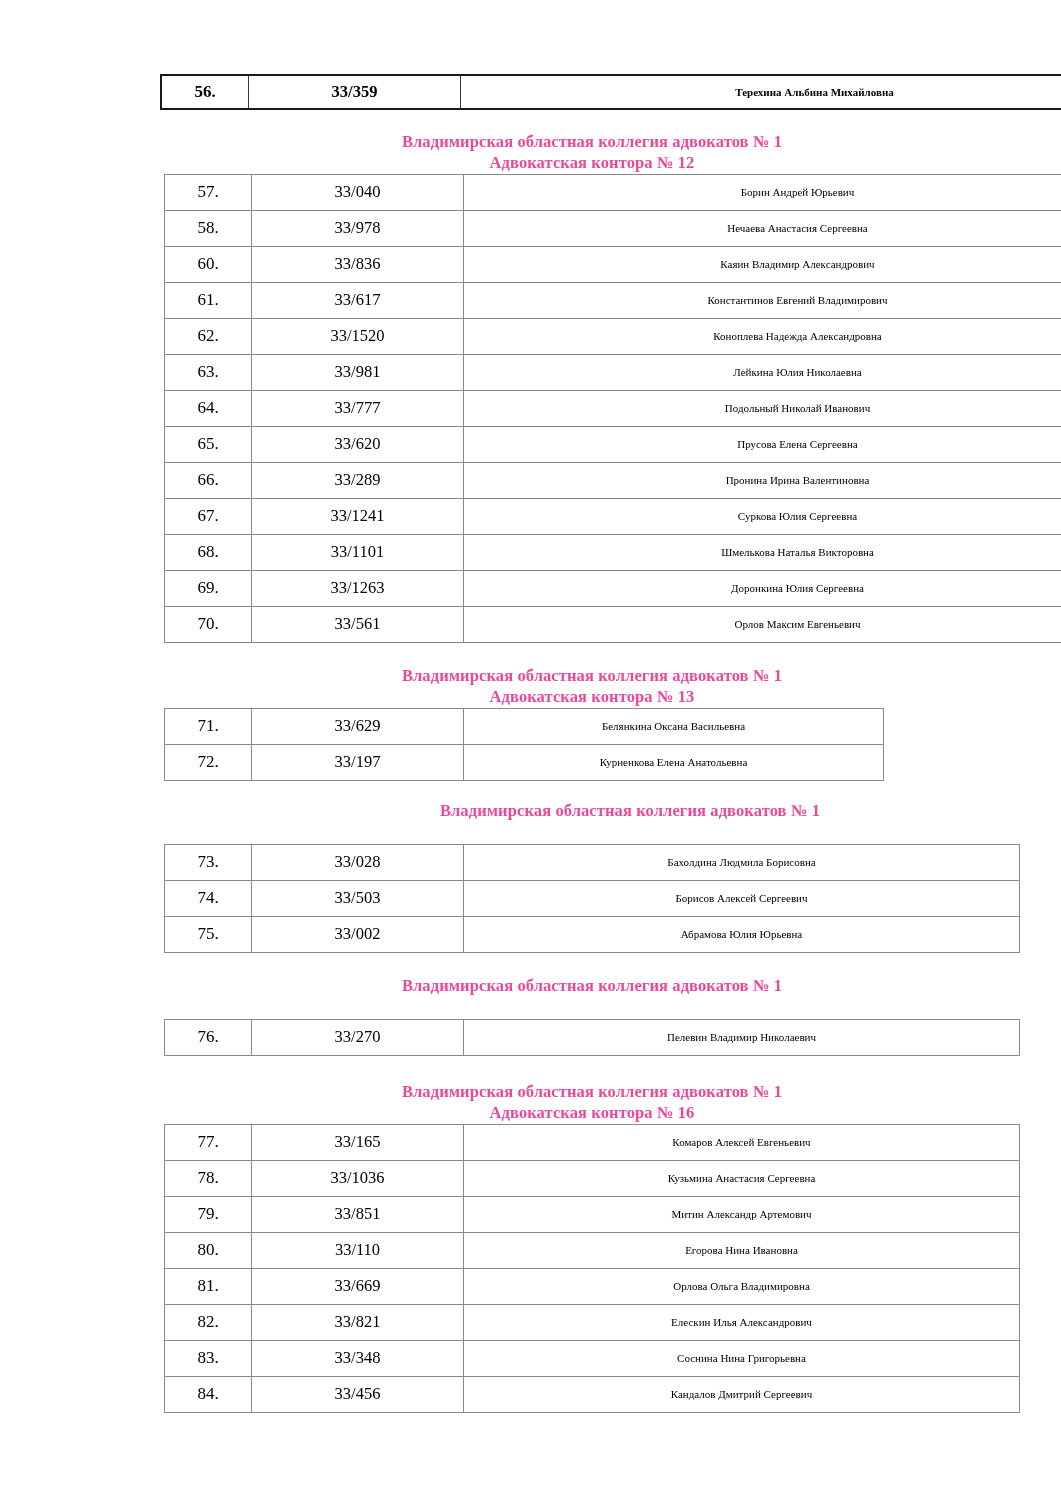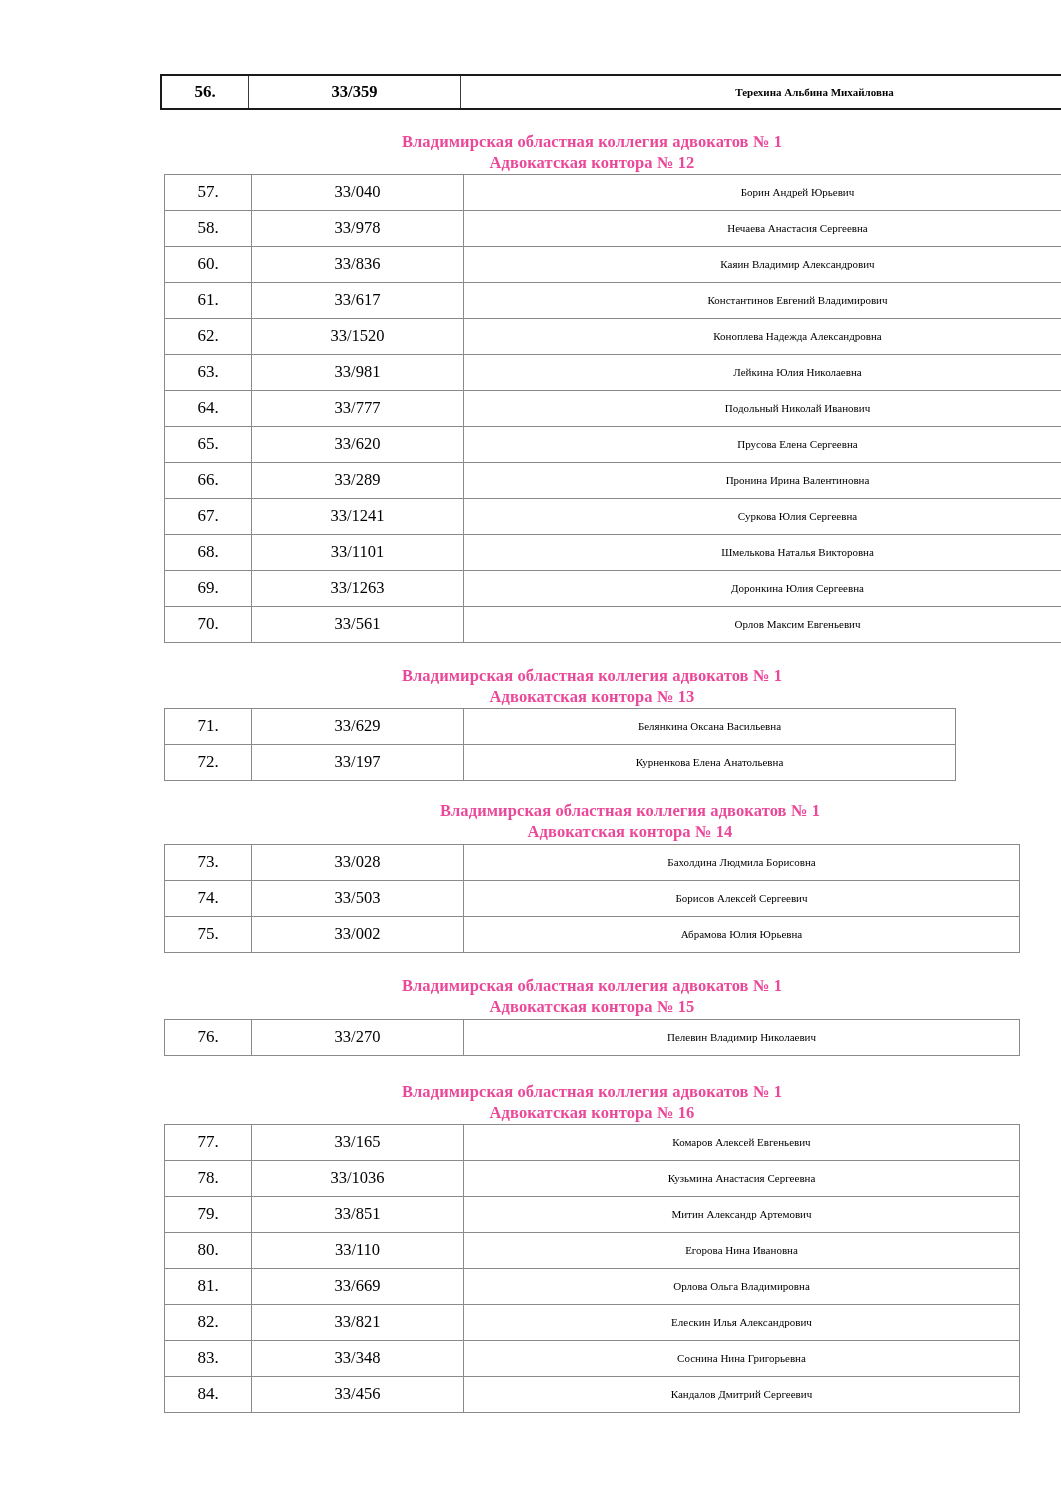--- a/index.html
+++ b/index.html
@@ -169,38 +169,37 @@
         <td class="c-name">Орлов Максим Евгеньевич</td>
       </tr>
     </tbody>
   </table>
 
   <div class="section-header abs" style="left:164px; top:665px; width:856px;">
     <span class="hdr-line">Владимирская областная коллегия адвокатов № 1</span>
     <span class="hdr-line">Адвокатская контора № 13</span>
   </div>
 
-  <table class="reg-table abs" style="left:164px; top:708px; width:792px;">
+  <table class="reg-table abs" style="left:164px; top:708px; width:720px;">
     <tbody>
       <tr>
         <td class="c-num">71.</td>
         <td class="c-code">33/629</td>
         <td class="c-name">Белянкина Оксана Васильевна</td>
       </tr>
       <tr>
         <td class="c-num">72.</td>
         <td class="c-code">33/197</td>
         <td class="c-name">Курненкова Елена Анатольевна</td>
       </tr>
     </tbody>
   </table>
 
   <div class="section-header abs" style="left:202px; top:800px; width:856px;">
     <span class="hdr-line">Владимирская областная коллегия адвокатов № 1</span>
-    <span class="hdr-line">Адвокатская контора № 14</span>
   </div>
 
   <table class="reg-table abs" style="left:164px; top:844px; width:856px;">
     <tbody>
       <tr>
         <td class="c-num">73.</td>
         <td class="c-code">33/028</td>
         <td class="c-name">Бахолдина Людмила Борисовна</td>
       </tr>
       <tr>
@@ -211,21 +210,20 @@
       <tr>
         <td class="c-num">75.</td>
         <td class="c-code">33/002</td>
         <td class="c-name">Абрамова Юлия Юрьевна</td>
       </tr>
     </tbody>
   </table>
 
   <div class="section-header abs" style="left:164px; top:975px; width:856px;">
     <span class="hdr-line">Владимирская областная коллегия адвокатов № 1</span>
-    <span class="hdr-line">Адвокатская контора № 15</span>
   </div>
 
   <table class="reg-table abs" style="left:164px; top:1019px; width:856px;">
     <tbody>
       <tr>
         <td class="c-num">76.</td>
         <td class="c-code">33/270</td>
         <td class="c-name">Пелевин Владимир Николаевич</td>
       </tr>
     </tbody>

